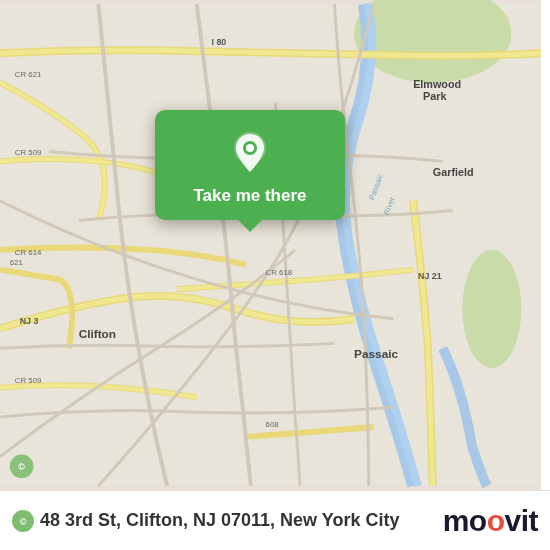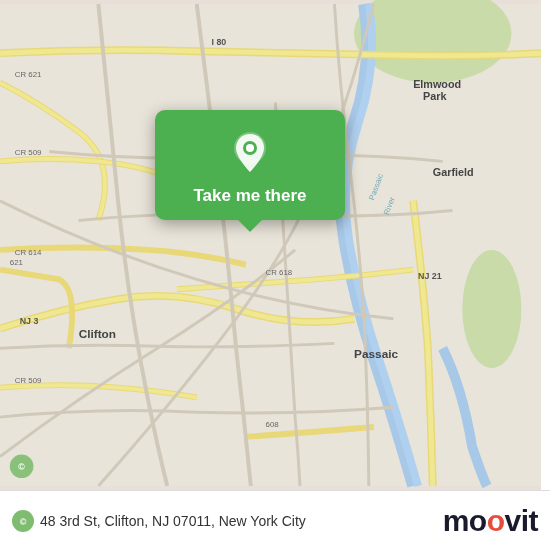--- a/index.html
+++ b/index.html
@@ -82,23 +82,24 @@
     }
 
     .osm-logo {
       width: 22px;
       height: 22px;
       margin-right: 6px;
       flex-shrink: 0;
     }
 
     .address-text {
-      font-size: 14px;
+      font-size: 18px;
       color: #333;
       flex: 1;
+      font-weight: bold;
     }
 
     .moovit-logo {
       font-size: 30px;
       font-weight: bold;
       color: #1a1a2e;
       letter-spacing: -0.5px;
       margin-left: auto;
     }
 

